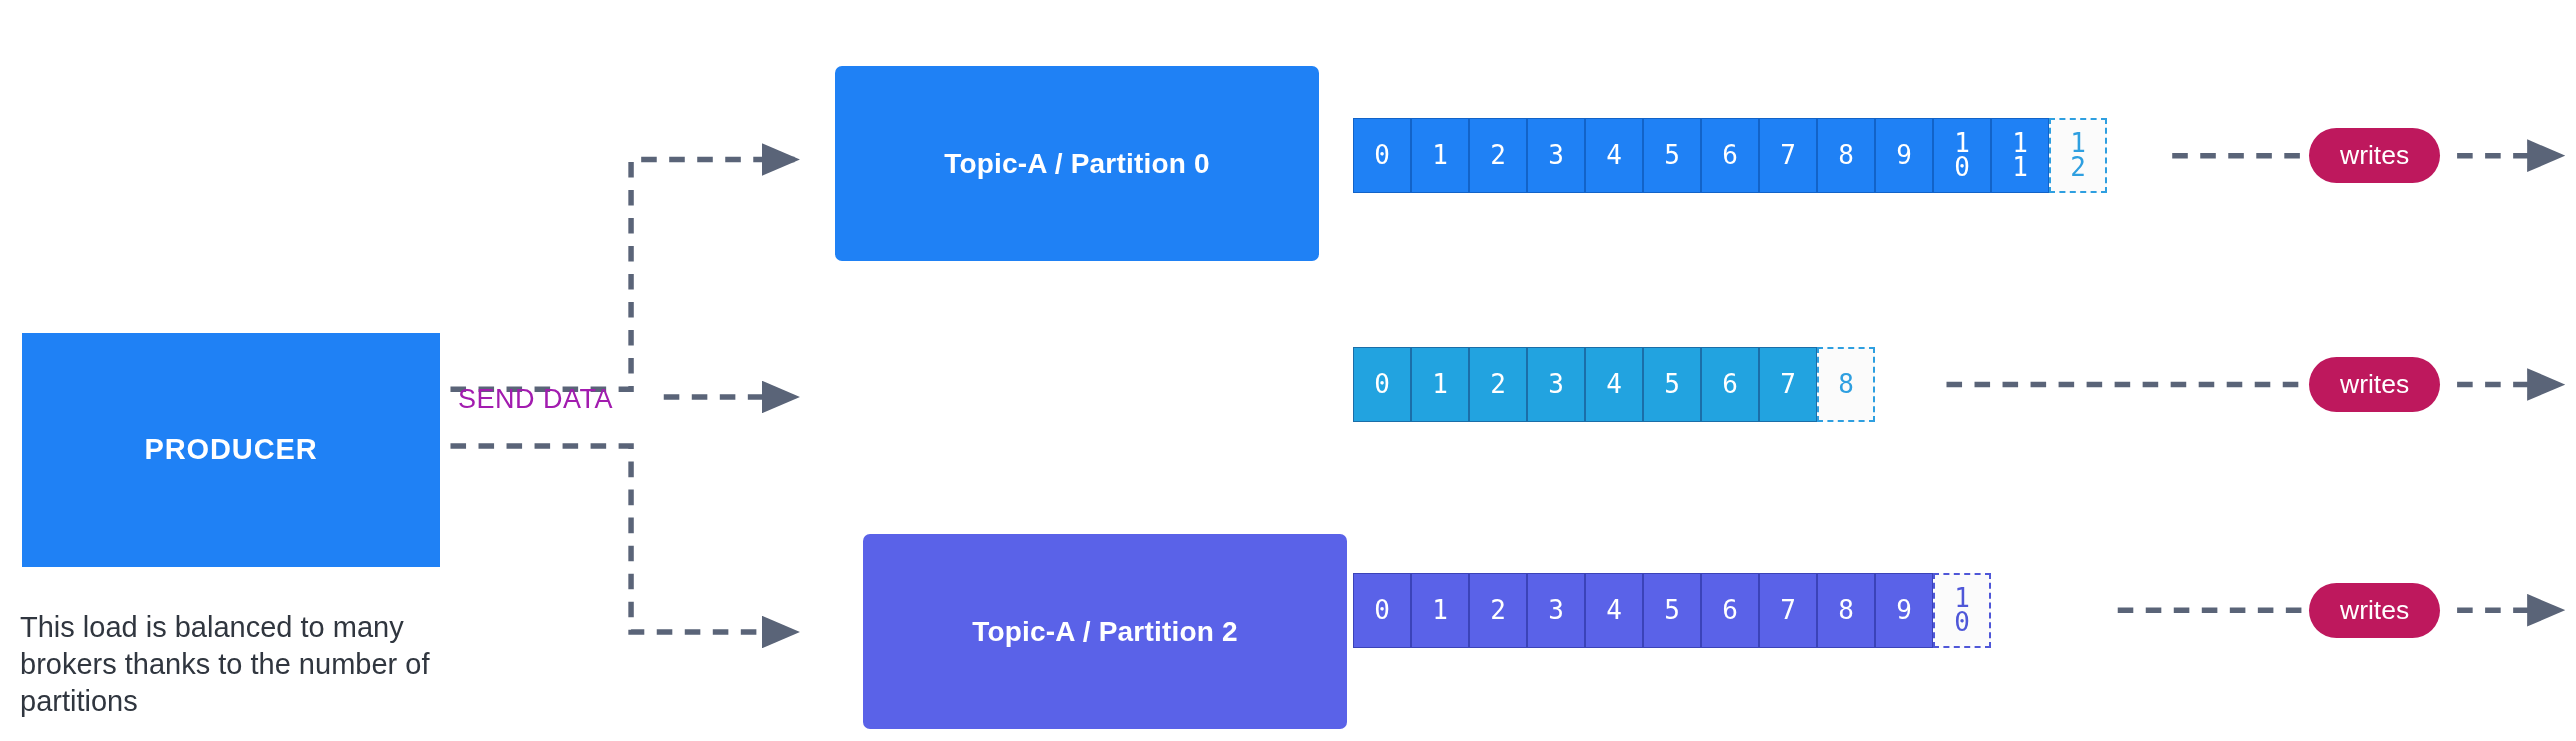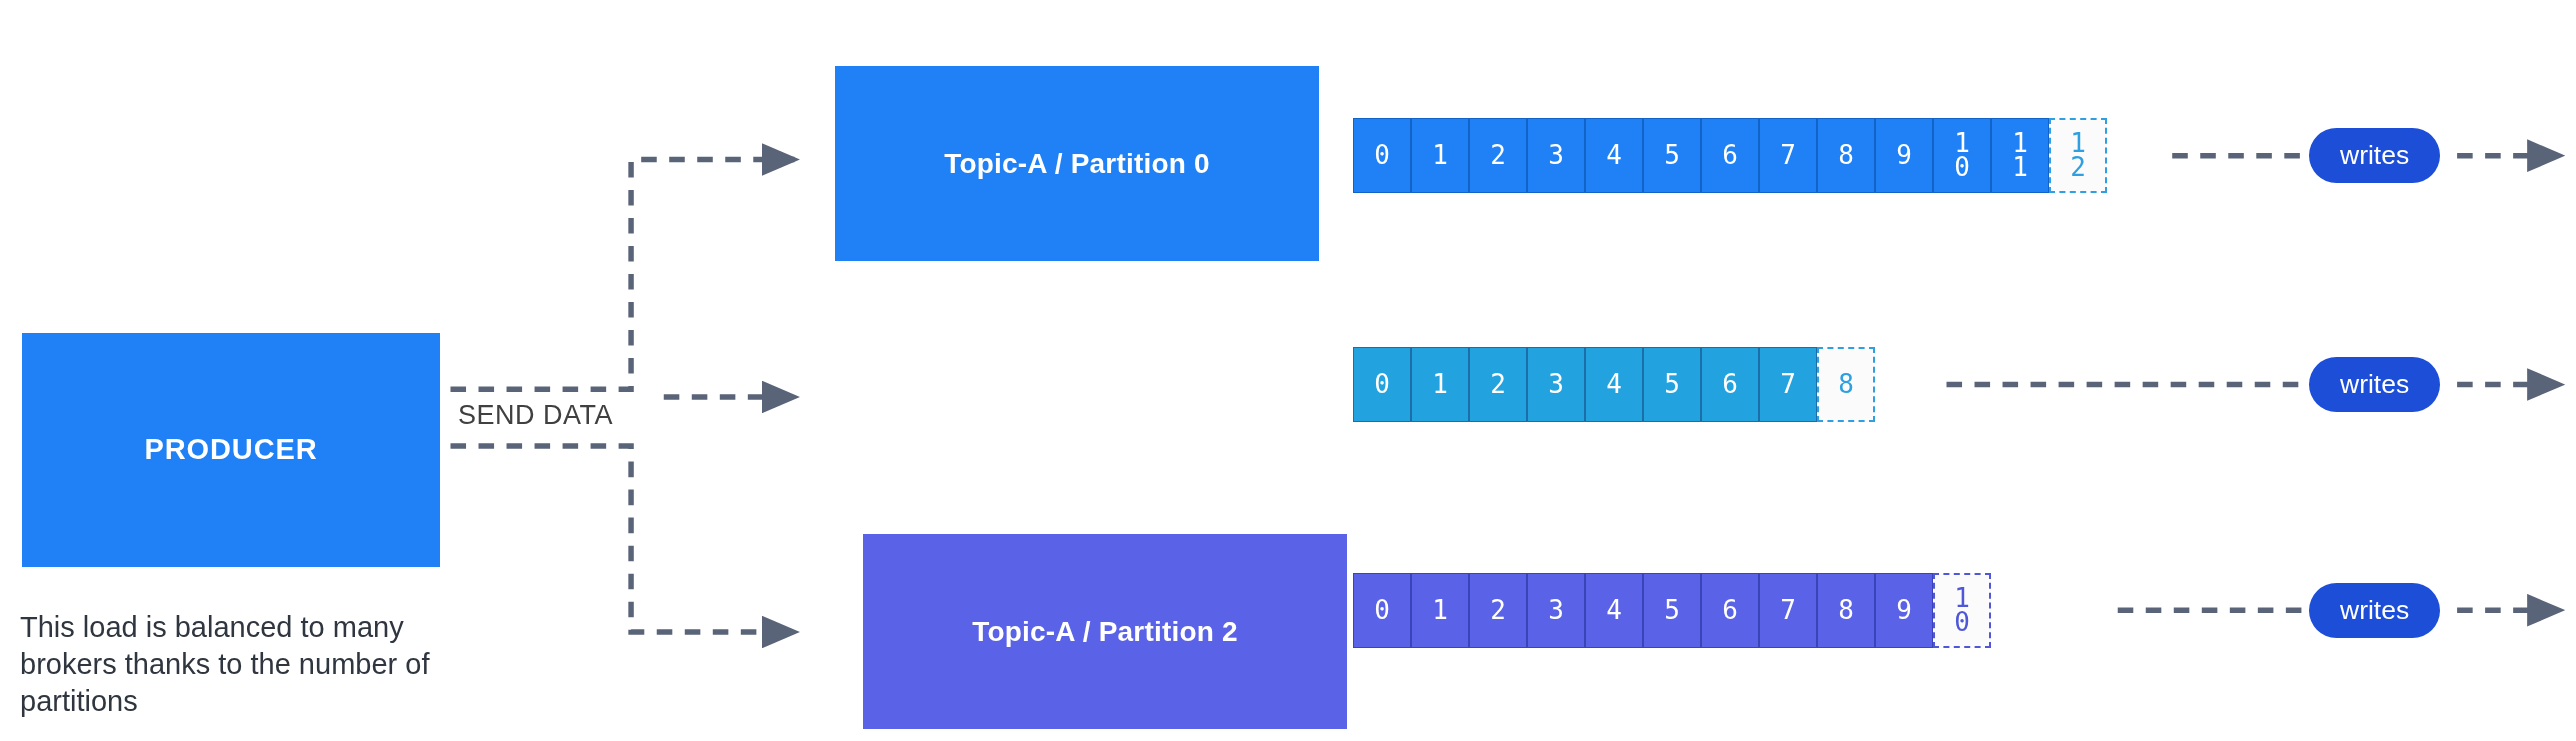--- a/index.html
+++ b/index.html
@@ -51,35 +51,36 @@
     width: 452px;
     color: #30363f;
     font-size: 29px;
     line-height: 1.28;
     font-weight: 400;
   }
 
   
   .send-data-label {
     left: 458px;
-    top: 400px;
-    color: #404040;
+    top: 384px;
+    color: #a21caf;
     font-size: 27px;
     font-weight: 500;
     letter-spacing: 0.5px;
     white-space: nowrap;
   }
 
   
   .partition-box {
     left: 835px;
     width: 484px;
     display: flex;
     align-items: center;
     justify-content: center;
+    border-radius: 7px;
   }
   .partition-box .partition-label {
     color: #ffffff;
     font-size: 28px;
     font-weight: 700;
     letter-spacing: 0.2px;
     text-align: center;
     white-space: nowrap;
   }
   #partition-box-0 { top: 66px;  height: 195px; background: #1f81f5; }
@@ -154,21 +155,21 @@
     color: #4f57d8;
     border: 2.3px dashed #4f57d8;
   }
 
   
   .writes-pill {
     position: absolute;
     height: 55px;
     padding: 0 31px;
     border-radius: 30px;
-    background: #1d4ed8;
+    background: #be185d;
     color: #ffffff;
     font-size: 26.5px;
     display: flex;
     align-items: center;
     justify-content: center;
     white-space: nowrap;
   }
   #writes-pill-0 { left: 2309px; top: 128px; }
   #writes-pill-1 { left: 2309px; top: 357px; }
   #writes-pill-2 { left: 2309px; top: 583px; }

